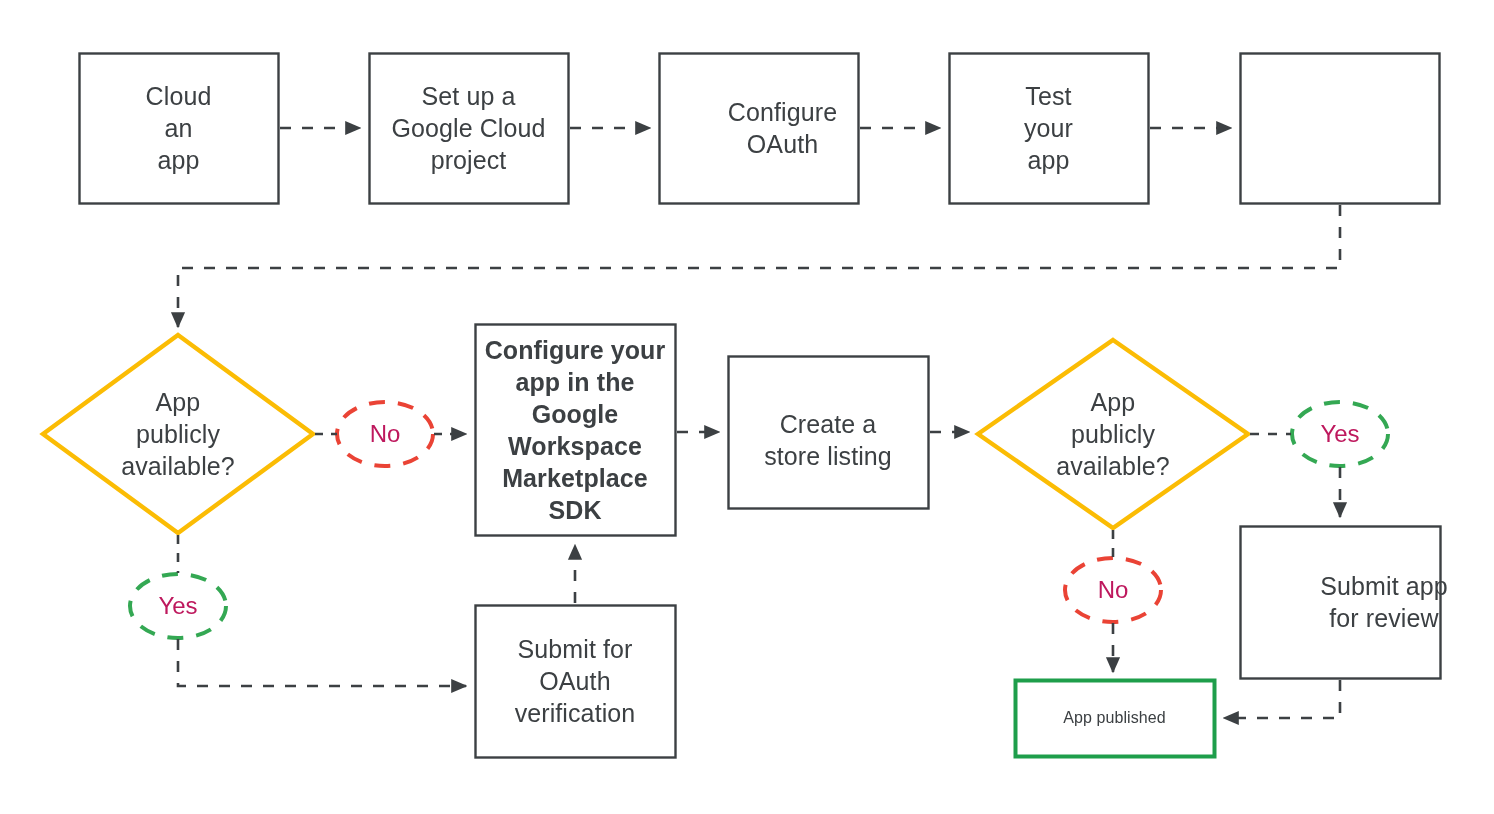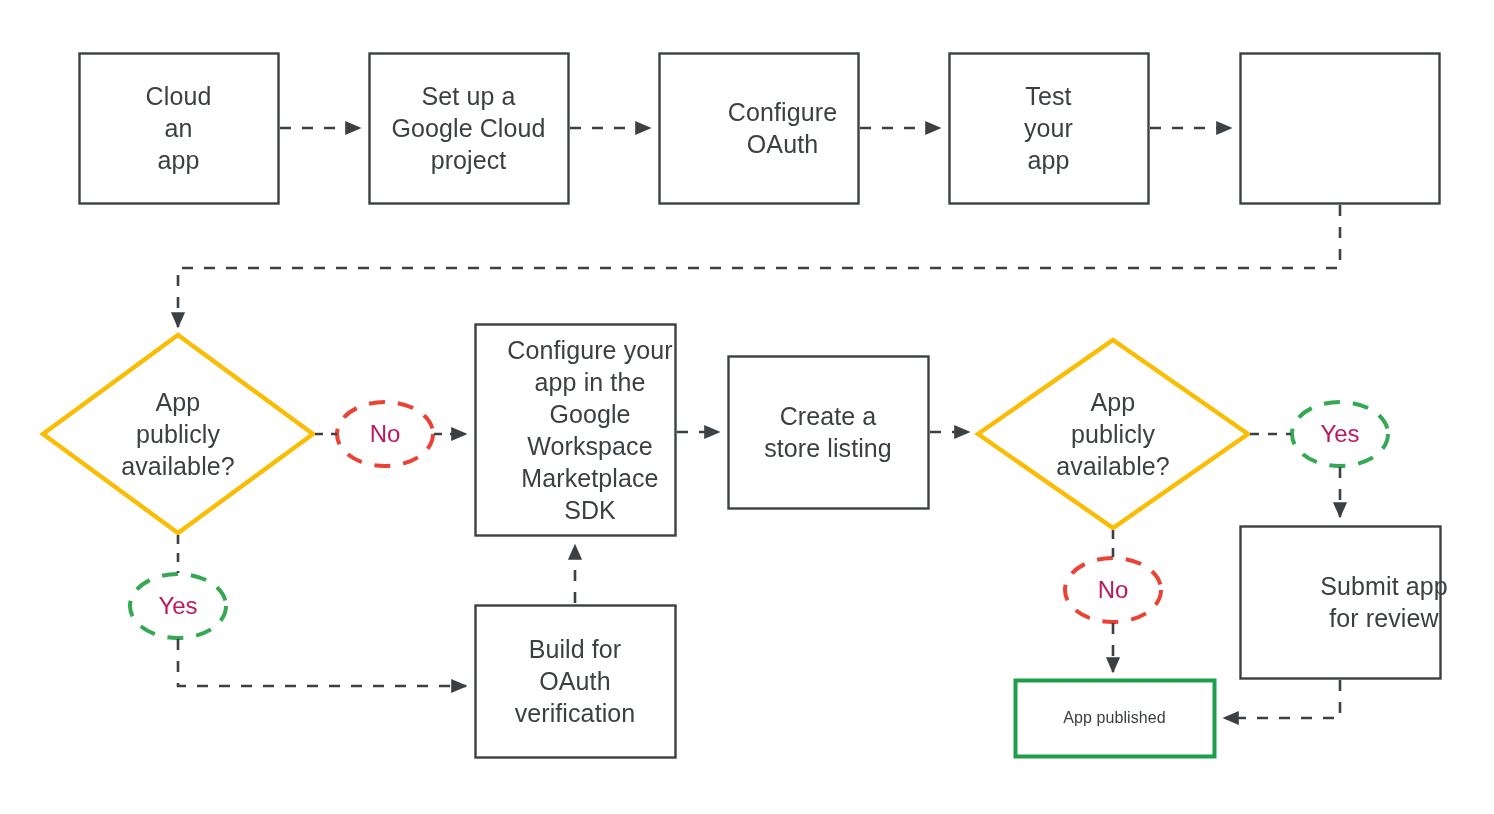--- a/index.html
+++ b/index.html
@@ -130,38 +130,38 @@
 
   <div class="node-label" style="left:949px; top:53px; width:199px; height:150px;">Test
 your
 app</div>
 
 
   <div class="node-label" style="left:63px; top:369px; width:230px; height:130px;">App
 publicly
 available?</div>
 
-  <div class="node-label" style="left:490px; top:324px; width:200px; height:211px;">Configure your
+  <div class="node-label" style="left:475px; top:324px; width:200px; height:211px;font-weight:bold;">Configure your
 app in the
 Google
 Workspace
 Marketplace
 SDK</div>
 
-  <div class="node-label" style="left:728px; top:356px; width:200px; height:152px;">Create a
+  <div class="node-label" style="left:728px; top:364px; width:200px; height:152px;">Create a
 store listing</div>
 
   <div class="node-label" style="left:998px; top:369px; width:230px; height:130px;">App
 publicly
 available?</div>
 
   <div class="node-label" style="left:1240px; top:526px; width:200px; height:152px;margin-left:44px;">Submit app
 for review</div>
 
-  <div class="node-label" style="left:475px; top:605px; width:200px; height:152px;">Build for
+  <div class="node-label" style="left:475px; top:605px; width:200px; height:152px;">Submit for
 OAuth
 verification</div>
 
   <div class="node-label terminal-label" style="left:1015px; top:680px; width:199px; height:76px;">App published</div>
 
   <div class="edge-label" style="left:337px; top:402px; width:96px; height:64px;">No</div>
 
   <div class="edge-label" style="left:130px; top:574px; width:96px; height:64px;">Yes</div>
 
   <div class="edge-label" style="left:1292px; top:402px; width:96px; height:64px;">Yes</div>

